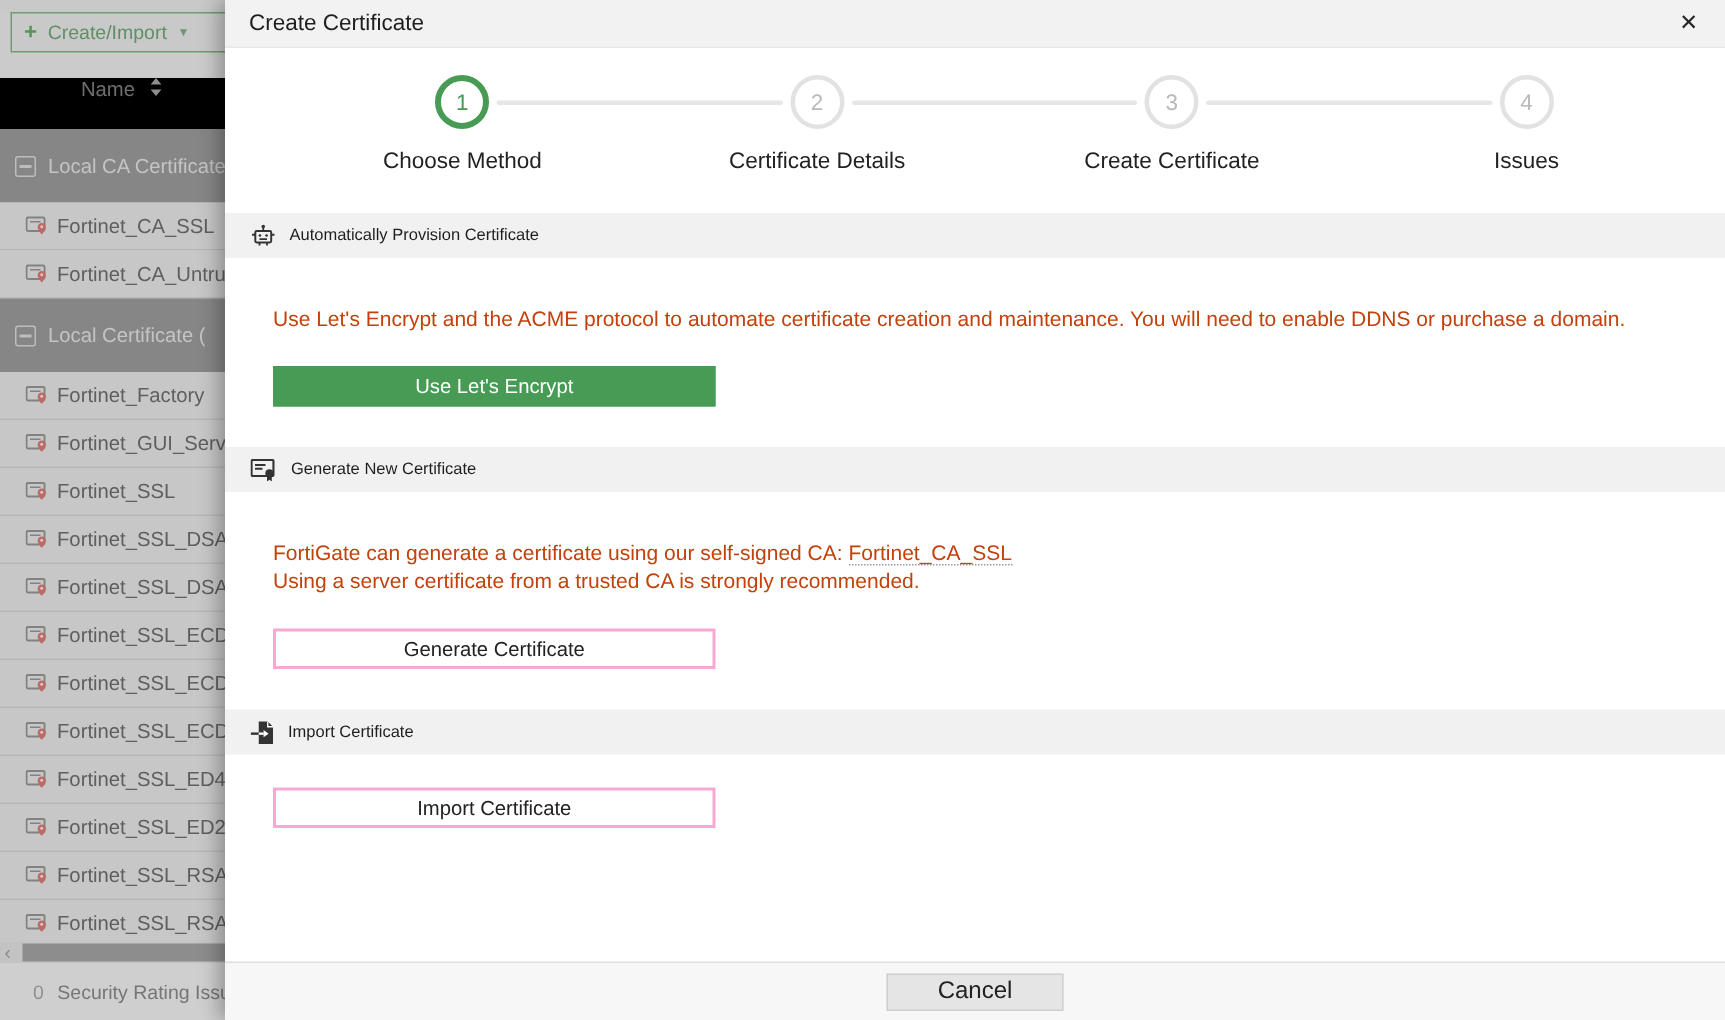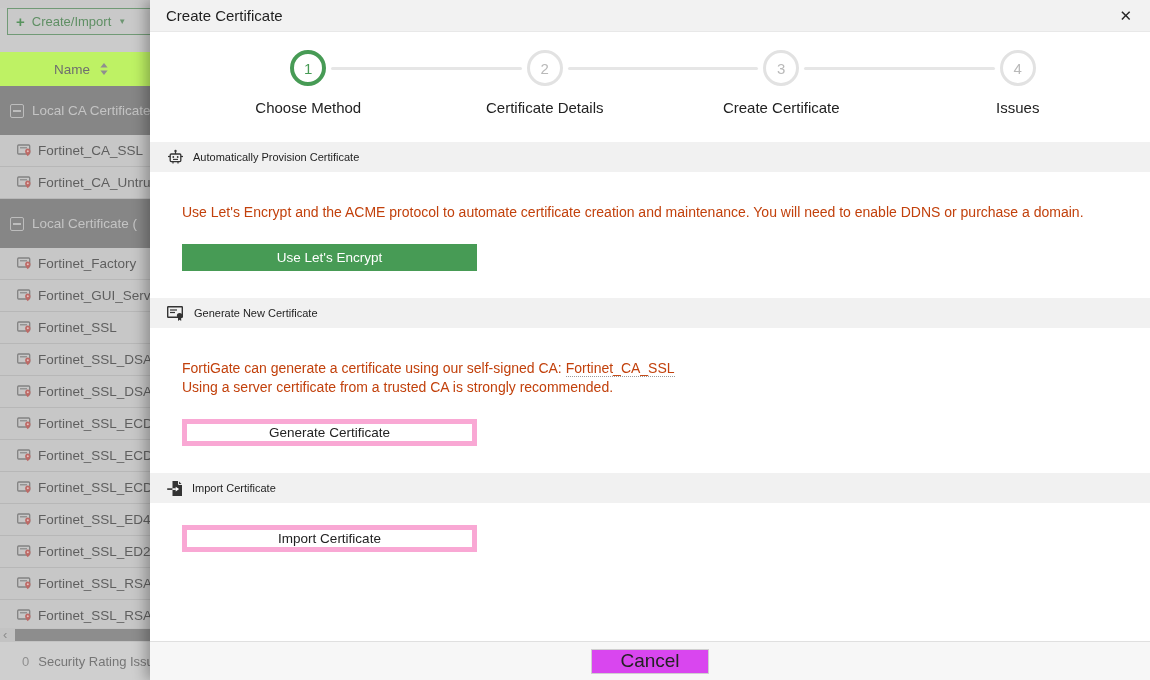--- a/index.html
+++ b/index.html
@@ -8,21 +8,21 @@
   .app { position:relative; width:1150px; height:680px; overflow:hidden; background:#fff; }
 
   
   .left-panel { position:absolute; left:0; top:0; width:150px; height:680px; background:#c9c9c9; overflow:hidden; }
   .lp-toolbar { height:44px; background:#cbcbcb; }
   .btn-create { margin:8px 0 0 7px; height:27px; width:160px; background:#c9c9c9; border:1px solid #719a76;
     color:#5f8f64; font-size:13px; display:flex; align-items:center; gap:7px; padding:0 8px; cursor:pointer;
     font-family:inherit; }
   .btn-create .plus { font-weight:bold; font-size:15px; color:#57935d; line-height:1; }
   .btn-create .caret { font-size:8px; color:#6d9672; }
-  .lp-thead { height:34px; background:#bef264; display:flex; align-items:center; justify-content:center;
+  .lp-thead { height:34px; background:#000000; display:flex; align-items:flex-start; justify-content:center;
     padding-left:12px; gap:10px; color:#6e6e6e; font-size:13.5px; }
   .lp-rows { }
   .row-item { height:32px; background:#c7c7c7; border-bottom:1px solid #b7b7b7; display:flex; align-items:center;
     padding-left:17px; gap:6px; color:#5f5f5f; font-size:13.5px; white-space:nowrap; overflow:hidden; }
   .row-group { height:49px; background:#868686; display:flex; align-items:center; padding-left:10px; gap:8px;
     color:#c4c4c4; font-size:13.5px; white-space:nowrap; overflow:hidden; }
   .minus-box { width:14px; height:14px; border:1px solid #bdbdbd; border-radius:2px; display:flex;
     align-items:center; justify-content:center; flex:none; }
   .minus-line { width:8px; height:2px; background:#bdbdbd; }
   .cert-ico { flex:none; }
@@ -52,26 +52,26 @@
   .step-label { margin-top:13px; font-size:15px; color:#222;text-align:center; }
 
   .section { }
   .sec-header { height:30px; background:#f1f1f1; display:flex; align-items:center; gap:9px; padding-left:17px;
     font-size:11px; color:#1f1f1f; }
   .sec-icon { display:flex; align-items:center; }
   .sec-body { padding:0 8px 27px 32px; }
   .sec-text { margin:31px 0 0; font-size:14px; line-height:19px; color:#c2410c; white-space:nowrap; overflow:hidden; }
   .ca-link { border-bottom:1px dotted #9a9a9a; cursor:pointer; }
   .sec-btn { display:block; margin-top:22px; width:295px; height:27px; font-size:13.5px; font-family:inherit;
-    background:#fff; border:5px solid #f9a8d4; color:#222; cursor:pointer; }
+    background:#fff; border:2px solid #f9a8d4; color:#222; cursor:pointer; }
   .sec-btn.primary { background:var(--accent); border-color:var(--accent); color:#fff; }
 
   .m-footer { position:absolute; bottom:0; left:0; right:0; height:39px; background:#f7f7f7;
     border-top:1px solid #e0e0e0; display:flex; align-items:center; justify-content:center; }
-  .btn-cancel { width:118px; height:25px; background:#d946ef; border:1px solid #cfcfcf; font-size:19px;
+  .btn-cancel { width:118px; height:25px; background:#e5e5e5; border:1px solid #cfcfcf; font-size:16px;
     color:#222; font-family:inherit; cursor:pointer; }
 </style>
 </head>
 <body>
 
 <div class="app">
 
   <div class="left-panel">
     <div class="lp-toolbar">
       <button class="btn-create">

